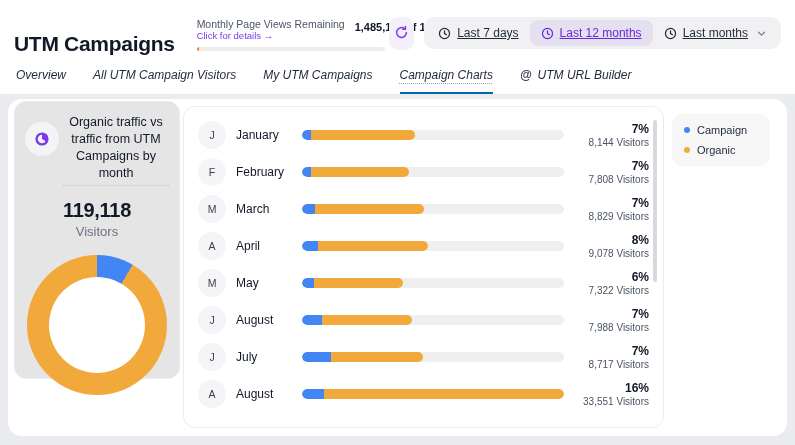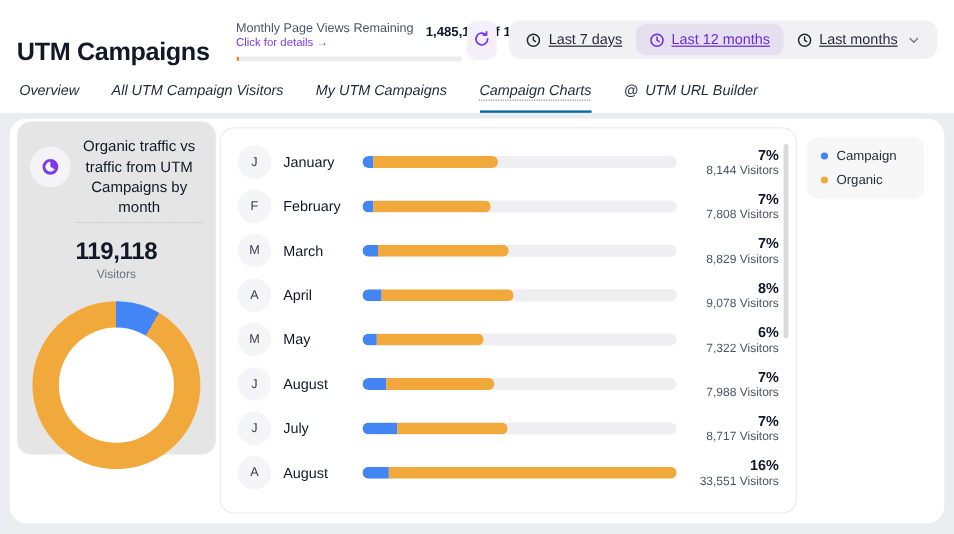--- a/index.html
+++ b/index.html
@@ -38,21 +38,21 @@
   .main-card { position:relative; margin:5px 8px 0 8px; height:337px; background:#fff; border-radius:14px; }
 
   .summary-card { position:absolute; left:6px; top:2px; width:166px; height:278px;
                   background:#e5e5e5; border:1px solid #ececee; border-radius:12px; padding:12px 10px; }
   .summary-head { display:flex; align-items:flex-start; }
   .summary-icon-wrap { width:34px; height:34px; border-radius:50%; background:#f4f4f6; display:flex;
                        align-items:center; justify-content:center; flex:0 0 auto; margin-top:8px; }
   .summary-title { flex:1; text-align:center; font-size:12.5px; font-weight:500; line-height:1.35; color:#111827;
                    border-bottom:1.5px dotted #c3c6cc; padding-bottom:3px; margin-left:4px; }
   .summary-total { text-align:center; font-size:20px; font-weight:700; margin-top:13px; letter-spacing:-0.3px; }
-  .summary-unit { text-align:center; font-size:10px; color:#6b7280; margin-top:2px; }
+  .summary-unit { text-align:center; font-size:13px; color:#6b7280; margin-top:2px; }
   .donut { width:140px; height:140px; border-radius:50%; margin:16px auto 0 auto; position:relative; }
   .donut::after { content:""; position:absolute; left:22px; top:22px; width:96px; height:96px; border-radius:50%; background:#fff; }
 
   .chart-card { position:absolute; left:175px; top:7px; width:481px; height:322px;
                 border:1px solid #ececee; border-radius:12px; padding:9px 0; overflow:hidden; }
   .row { display:flex; align-items:center; height:37px; padding:0 14px; }
   .row-avatar { width:28px; height:28px; border-radius:50%; background:#f5f5f7; color:#374151;
                 display:flex; align-items:center; justify-content:center; font-size:10.5px; font-weight:500; flex:0 0 auto; }
   .row-month { width:66px; margin-left:10px; font-size:12px; font-weight:500; color:#111827; flex:0 0 auto; }
   .row-bar { width:262px; height:10px; background:#efeff1; border-radius:5px; flex:0 0 auto; overflow:hidden; }

